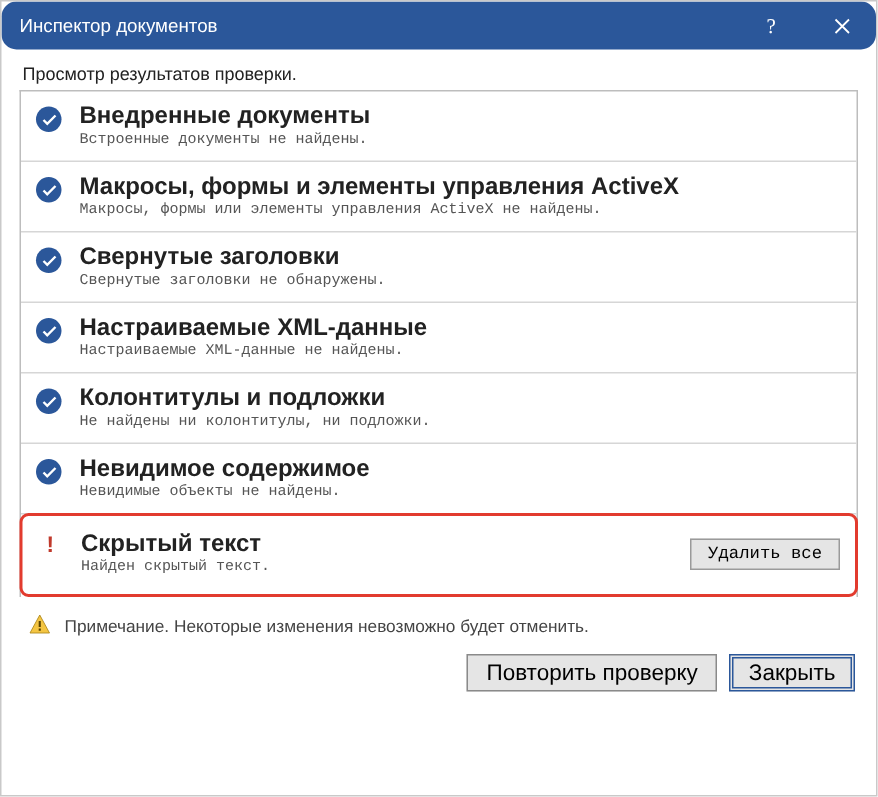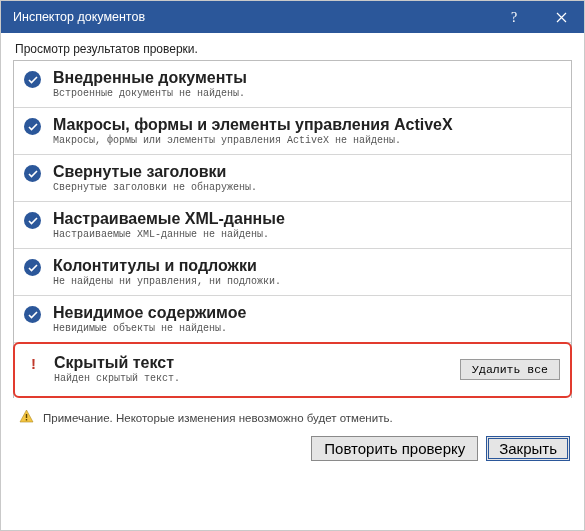--- a/index.html
+++ b/index.html
@@ -13,20 +13,21 @@
     overflow: hidden;
     border: 1px solid #c9c9c9;
   }
   .titlebar {
     background: #2b579a;
     height: 32px;
     display: flex;
     align-items: center;
     padding: 0 0 0 12px;
     color: #fff;
+    border-radius: 10px;
   }
   .titlebar-text {
     flex: 1;
     font-size: 12.5px;
   }
   .titlebar-btn {
     width: 46px;
     height: 32px;
     display: flex;
     align-items: center;
@@ -203,21 +204,21 @@
     </div>
   </div>
   <div class="row">
     <div class="check">
         <svg width="10" height="8" viewBox="0 0 10 8">
           <path d="M1 4 L3.5 6.5 L9 1" stroke="#fff" stroke-width="1.6" fill="none"></path>
         </svg>
       </div>
     <div class="rowtext">
       <div class="rowtitle">Колонтитулы и подложки</div>
-      <div class="rowdesc">Не найдены ни управления, ни подложки.</div>
+      <div class="rowdesc">Не найдены ни колонтитулы, ни подложки.</div>
     </div>
   </div>
   <div class="row">
     <div class="check">
         <svg width="10" height="8" viewBox="0 0 10 8">
           <path d="M1 4 L3.5 6.5 L9 1" stroke="#fff" stroke-width="1.6" fill="none"></path>
         </svg>
       </div>
     <div class="rowtext">
       <div class="rowtitle">Невидимое содержимое</div>

